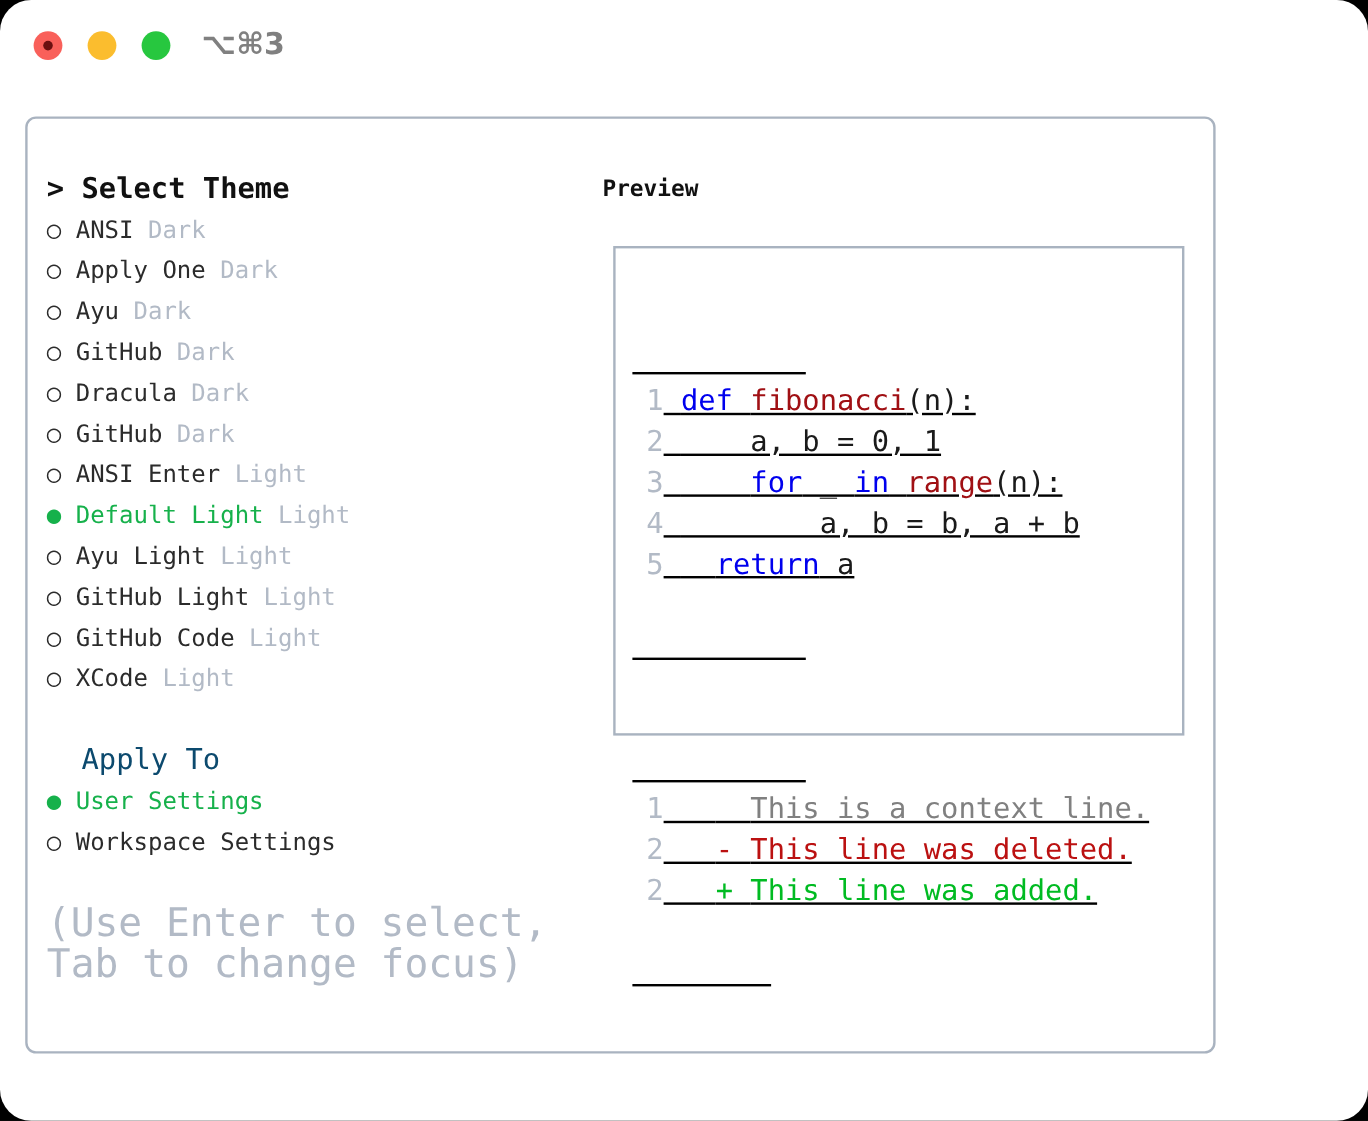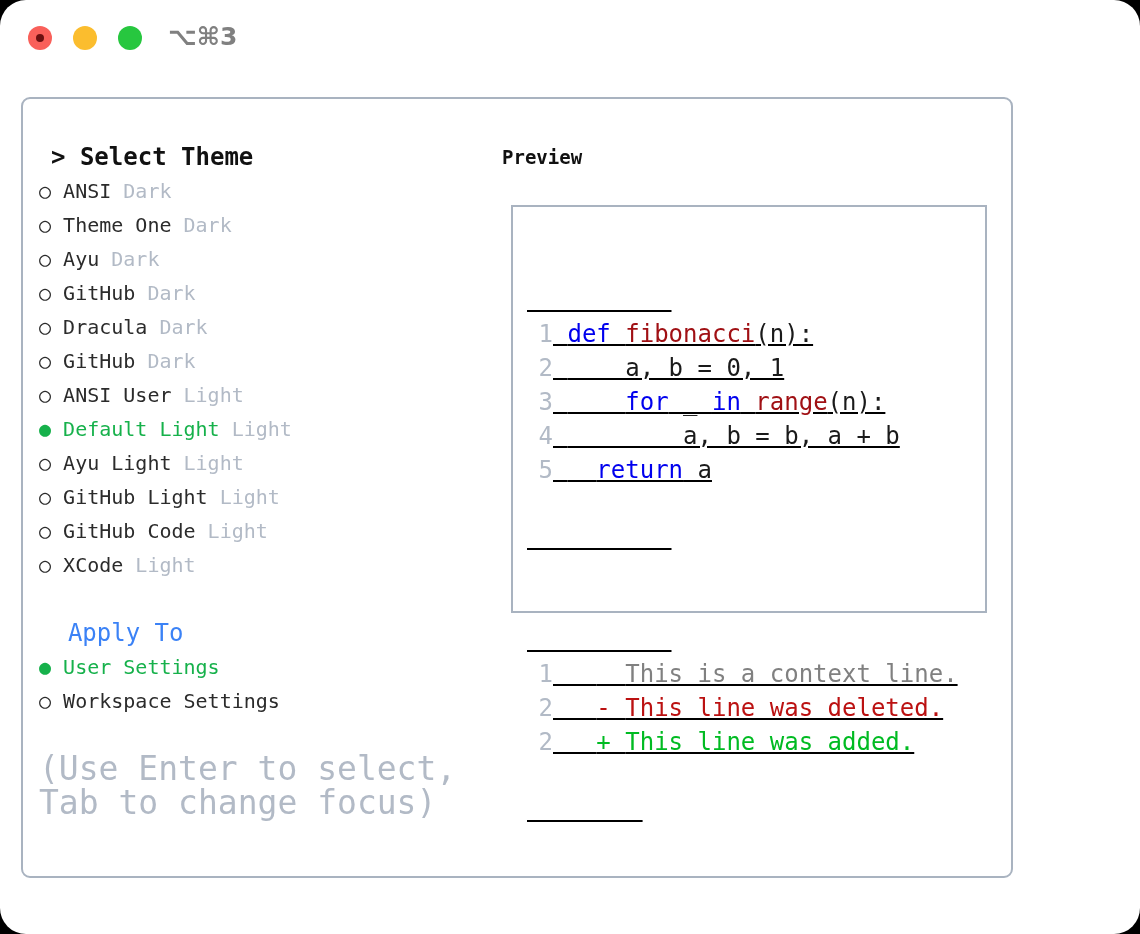--- a/index.html
+++ b/index.html
@@ -87,39 +87,38 @@
     left: 16px;
     top: 41px;
     width: 450px;
   }
   .list-head {
     font-size: 24px;
     font-weight: bold;
     color: #111111;
     line-height: 34px;
     white-space: pre;
-    margin-left: 12px;
   }
   .opt {
     font-size: 20px;
     line-height: 34px;
     color: #2b2b2b;
     white-space: pre;
     display: block;
   }
   .opt .marker {
     display: inline;
   }
   .opt.selected .label { color: #16b14b; }
   .opt.selected .marker { color: #16b14b; }
   .suffix { color: #b2bac6; }
   .section-head {
     font-size: 24px;
     line-height: 34px;
-    color: #3b82f6;
+    color: #0c4a6e;
     white-space: pre;
     display: block;
   }
   .spacer-row { height: 34px; }
   .hint {
     font-size: 33px;
     line-height: 34px;
     color: #b2bac6;
     width: 420px;
     word-spacing: 0;
@@ -185,26 +184,26 @@
     </div>
     <div class="title-text">⌥⌘3</div>
   </div>
 
   <div class="panel">
 
     <div class="left-col">
       <div class="list-head">&gt; Select Theme</div>
       <div id="theme-items">
           <div class="opt"><span class="marker">○</span> <span class="label">ANSI</span> <span class="suffix">Dark</span></div>
-          <div class="opt"><span class="marker">○</span> <span class="label">Theme One</span> <span class="suffix">Dark</span></div>
+          <div class="opt"><span class="marker">○</span> <span class="label">Apply One</span> <span class="suffix">Dark</span></div>
           <div class="opt"><span class="marker">○</span> <span class="label">Ayu</span> <span class="suffix">Dark</span></div>
           <div class="opt"><span class="marker">○</span> <span class="label">GitHub</span> <span class="suffix">Dark</span></div>
           <div class="opt"><span class="marker">○</span> <span class="label">Dracula</span> <span class="suffix">Dark</span></div>
           <div class="opt"><span class="marker">○</span> <span class="label">GitHub</span> <span class="suffix">Dark</span></div>
-          <div class="opt"><span class="marker">○</span> <span class="label">ANSI User</span> <span class="suffix">Light</span></div>
+          <div class="opt"><span class="marker">○</span> <span class="label">ANSI Enter</span> <span class="suffix">Light</span></div>
           <div class="opt selected"><span class="marker">●</span> <span class="label">Default Light</span> <span class="suffix">Light</span></div>
           <div class="opt"><span class="marker">○</span> <span class="label">Ayu Light</span> <span class="suffix">Light</span></div>
           <div class="opt"><span class="marker">○</span> <span class="label">GitHub Light</span> <span class="suffix">Light</span></div>
           <div class="opt"><span class="marker">○</span> <span class="label">GitHub Code</span> <span class="suffix">Light</span></div>
           <div class="opt"><span class="marker">○</span> <span class="label">XCode</span> <span class="suffix">Light</span></div>
         </div>
       <div class="spacer-row"></div>
       <div class="section-head"><span class="marker">  </span><span>Apply To</span></div>
       <div id="apply-items">
           <div class="opt selected"><span class="marker">●</span> <span class="label">User Settings</span></div>

